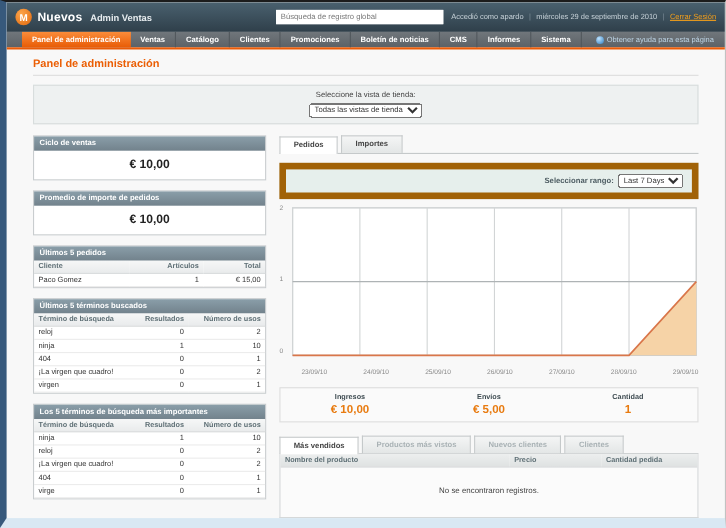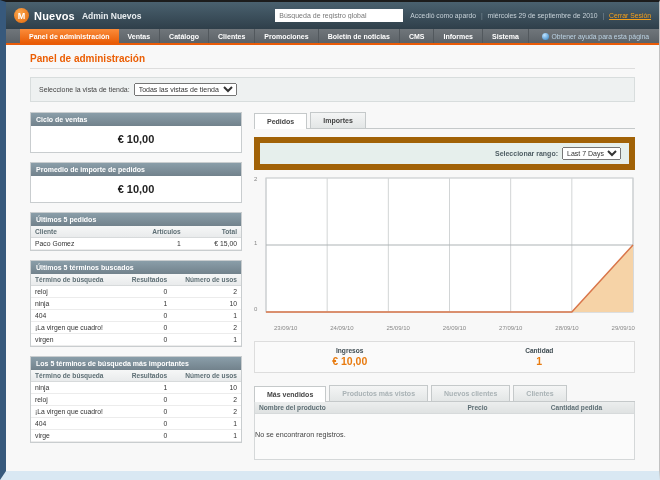--- a/index.html
+++ b/index.html
@@ -9,41 +9,41 @@
            border-bottom:9px solid #d9e8f3; border-right:1px solid #c2c2c2; background:#f8f8f8; overflow:hidden; }
 
   
   .hdr { height:27px; background:linear-gradient(#4a616f,#2f3f4a); display:flex; align-items:center; padding:0 8px; }
   .logo { display:flex; align-items:center; gap:5px; }
   .logo-badge { width:15px; height:15px; border-radius:50%; background:radial-gradient(circle at 35% 30%,#fca54a,#e1670c);
                 color:#fff; font-size:9px; font-weight:bold; display:flex; align-items:center; justify-content:center; }
   .logo-name { color:#fff; font-size:11px; font-weight:bold; letter-spacing:.2px; }
   .logo-sub  { color:#e8edf0; font-size:8.5px; font-weight:bold; margin-left:2px; }
   .hdr-right { margin-left:auto; display:flex; align-items:center; gap:7px; }
-  .search { width:128px; height:13px; font-size:7px; color:#777; border:1px solid #fff; background:#fff; padding:0 3px;
+  .search { width:152px; height:13px; font-size:7px; color:#777; border:1px solid #fff; background:#fff; padding:0 3px;
             font-family:"Liberation Sans", sans-serif; }
   .login-info { color:#c7d2d9; font-size:6.8px; white-space:nowrap; }
   .login-info .sep { color:#7e8e99; margin:0 3px; }
   .logout { color:#f6a01a; text-decoration:underline; cursor:pointer; }
 
   
   .nav { height:16px; background:linear-gradient(#70767b,#5c6267); border-bottom:2px solid #ea5b07;
          display:flex; align-items:stretch; padding-left:14px; }
   .nav a { color:#fff; font-size:7px; font-weight:bold; display:flex; align-items:center; padding:0 9px;
            text-decoration:none; border-right:1px solid #52585d; }
   .nav a.active { background:linear-gradient(#fb8c3a,#e85c06); border-right:none; }
   .nav-help { margin-left:auto; display:flex; align-items:center; gap:3px; padding-right:10px; }
   .help-ico { width:7px; height:7px; border-radius:50%; background:radial-gradient(circle at 35% 30%,#bfe3ff,#2f7fc1); }
   .nav-help span { color:#bcd3e4; font-size:6.8px; }
 
   
   .content { padding:8px 24px 0 24px; }
   .page-title { color:#eb5e04; font-size:10px; font-weight:bold; padding-bottom:4px; border-bottom:1px solid #ddd; }
   .store-bar { margin-top:8px; background:#eef1f1; border:1px solid #d8dddd; padding:5px 8px; font-size:7px; color:#444;
-               display:flex; align-items:center; gap:4px; }
+               display:flex; align-items:center; gap:4px;flex-direction:column; }
   select { font-size:7px; font-family:"Liberation Sans", sans-serif; height:13px; color:#333; }
 
   .cols { display:flex; gap:12px; margin-top:10px; }
   .col-l { width:212px; flex:none; }
   .col-r { flex:1; min-width:0; }
 
   
   .panel { margin-bottom:9px; border:1px solid #c9cdcf; background:#fff; }
   .panel-h { background:linear-gradient(#8a9ea9,#72828c); color:#fff; font-size:7px; font-weight:bold; padding:3px 5px; }
   .big-val { text-align:center; font-size:11px; font-weight:bold; color:#222; padding:7px 0; }
@@ -70,32 +70,32 @@
   .xlabs span { font-size:6px; color:#888; }
 
   .stats { margin-top:10px; border:1px solid #ddd; background:#fafafa; display:flex; padding:5px 0; }
   .stat { flex:1; text-align:center; }
   .stat .lbl { font-size:6.6px; font-weight:bold; color:#3f4c52; }
   .stat .val { font-size:10.5px; font-weight:bold; color:#e87b10; margin-top:1px; }
 
   .btabs { display:flex; margin-top:12px; border-bottom:1px solid #c5c9ca; }
   .grid { border:1px solid #d5d8d9; border-top:none; background:#fbfbfb; }
   .grid th { background:linear-gradient(#eceeee,#dfe2e2); }
-  .grid .empty { font-size:7.2px; color:#444; padding:16px 0 20px; }
+  .grid .empty { text-align:center; font-size:7.2px; color:#444; padding:16px 0 20px; }
 </style>
 </head>
 <body>
 
 <div class="frame">
 
   <div class="hdr">
     <div class="logo">
       <span class="logo-badge">M</span>
       <span class="logo-name">Nuevos</span>
-      <span class="logo-sub">Admin Nuevos</span>
+      <span class="logo-sub">Admin Ventas</span>
     </div>
     <div class="hdr-right">
       <input class="search" value="Búsqueda de registro global" style="">
       <span class="login-info">
         <span>Accedió como apardo</span>
         <span class="sep">|</span>
         <span>miércoles 29 de septiembre de 2010</span>
         <span class="sep">|</span>
         <span class="logout">Cerrar Sesión</span>
       </span>
@@ -284,20 +284,24 @@
             <span>29/09/10</span>
           </div>
         </div>
 
         <div class="stats">
           <div class="stat">
             <div class="lbl">Ingresos</div>
             <div class="val">€ 10,00</div>
           </div>
           <div class="stat">
+            <div class="lbl">Envíos</div>
+            <div class="val">€ 5,00</div>
+          </div>
+          <div class="stat">
             <div class="lbl">Cantidad</div>
             <div class="val">1</div>
           </div>
         </div>
 
         <div class="btabs">
           <span class="tab active">Más vendidos</span>
           <span class="tab disabled">Productos más vistos</span>
           <span class="tab disabled">Nuevos clientes</span>
           <span class="tab disabled">Clientes</span>

